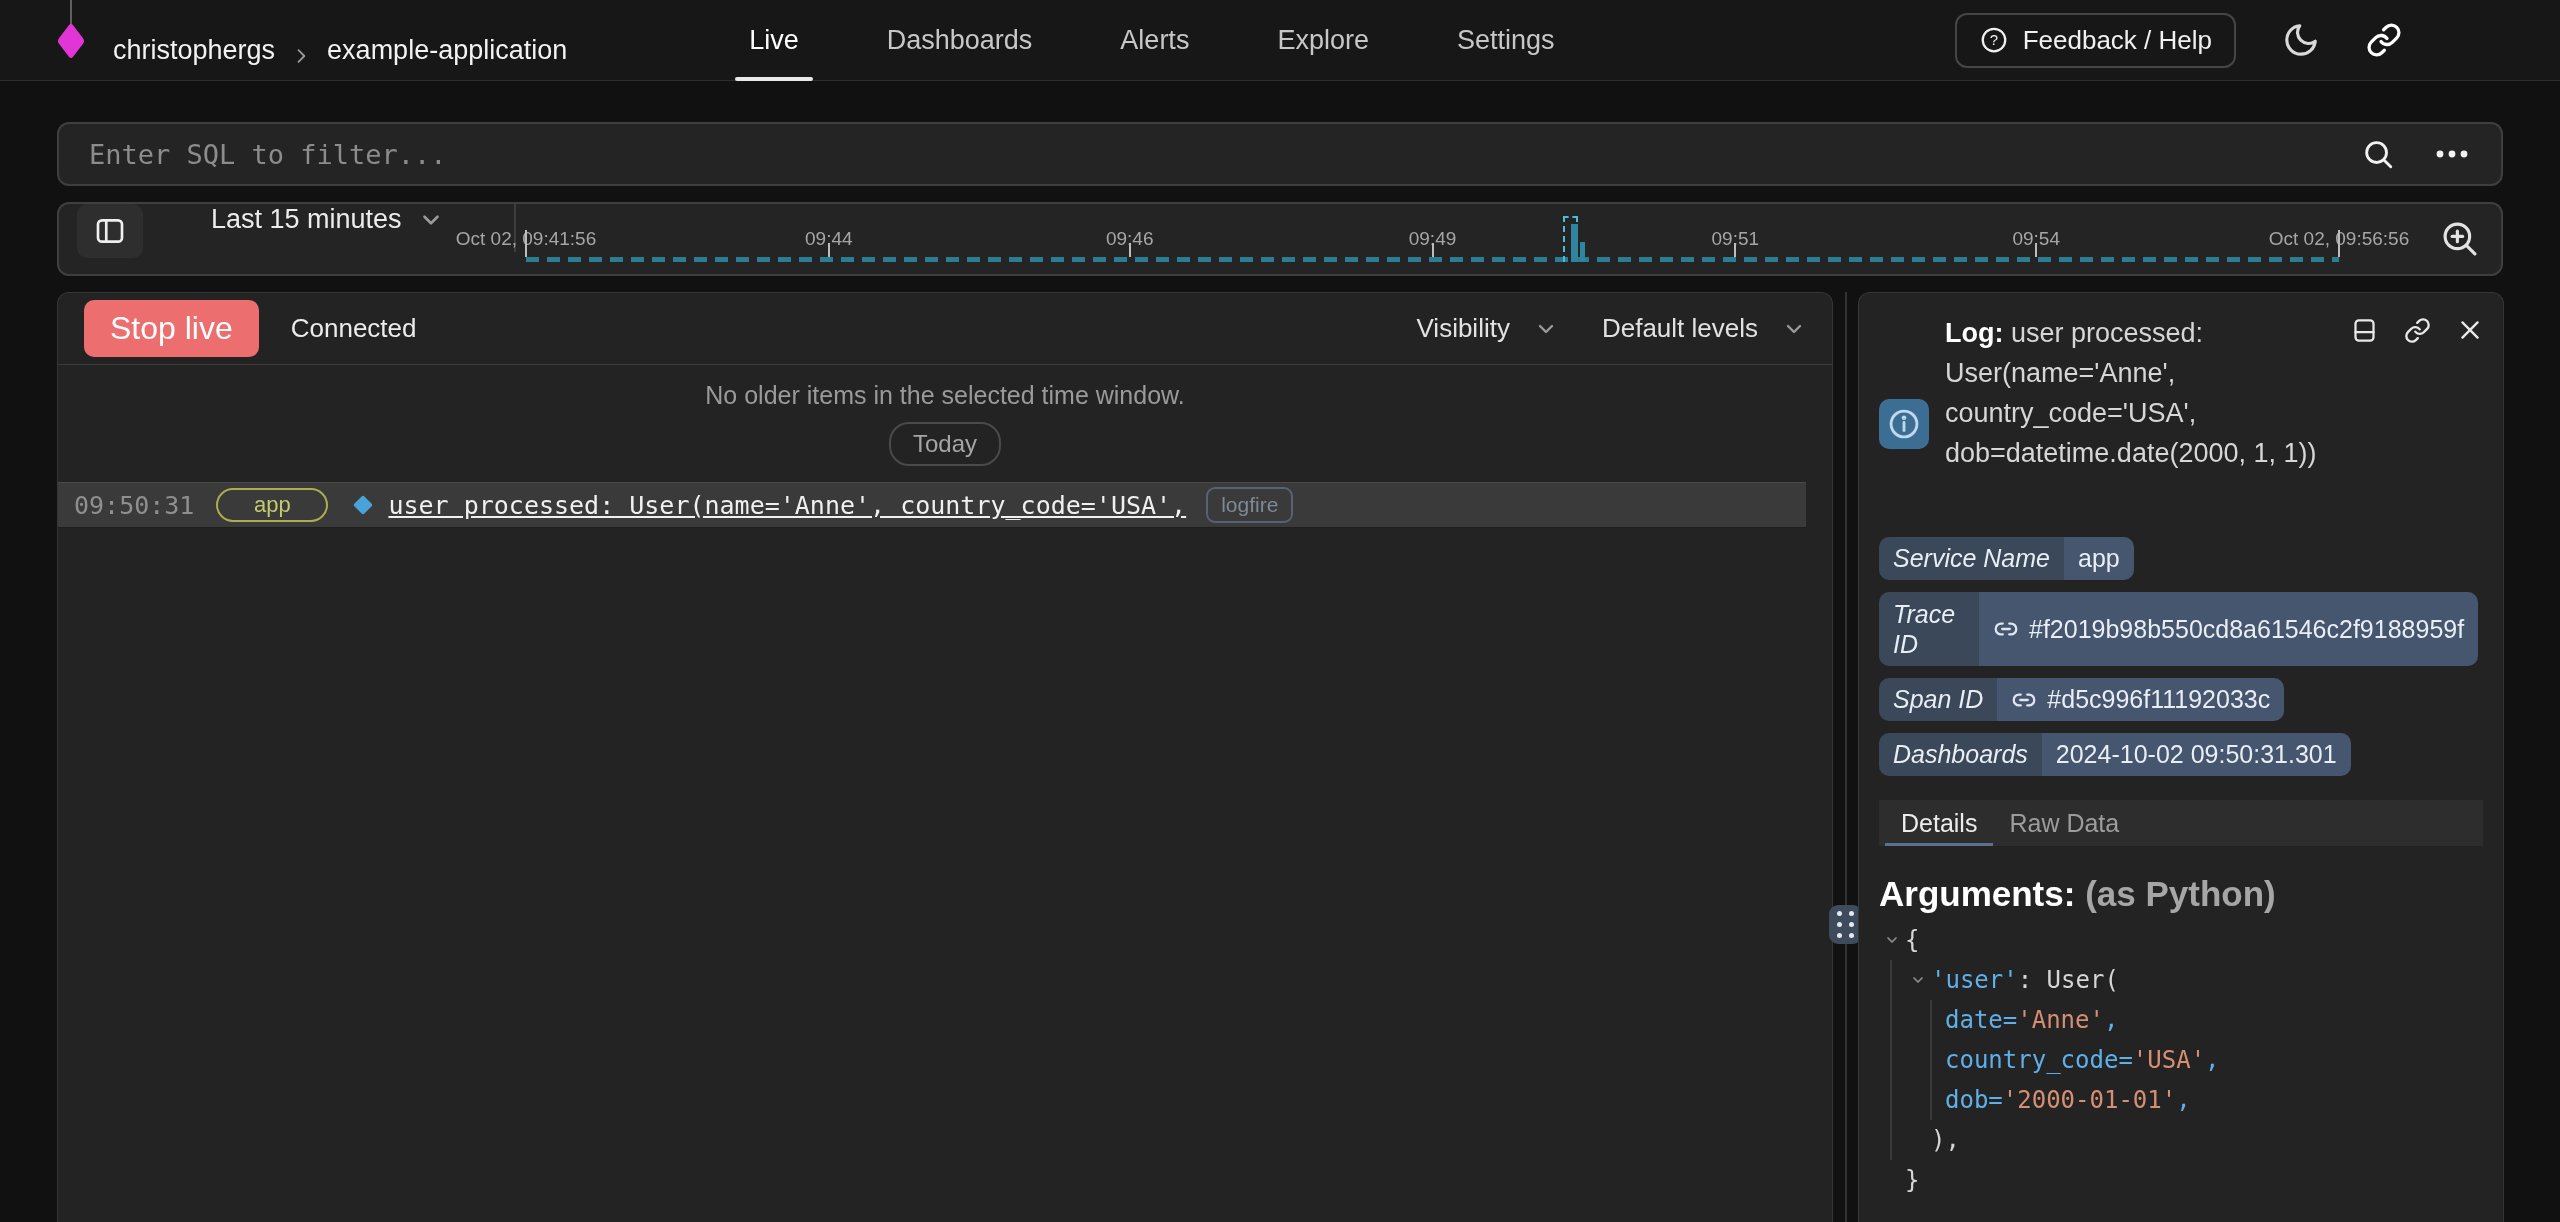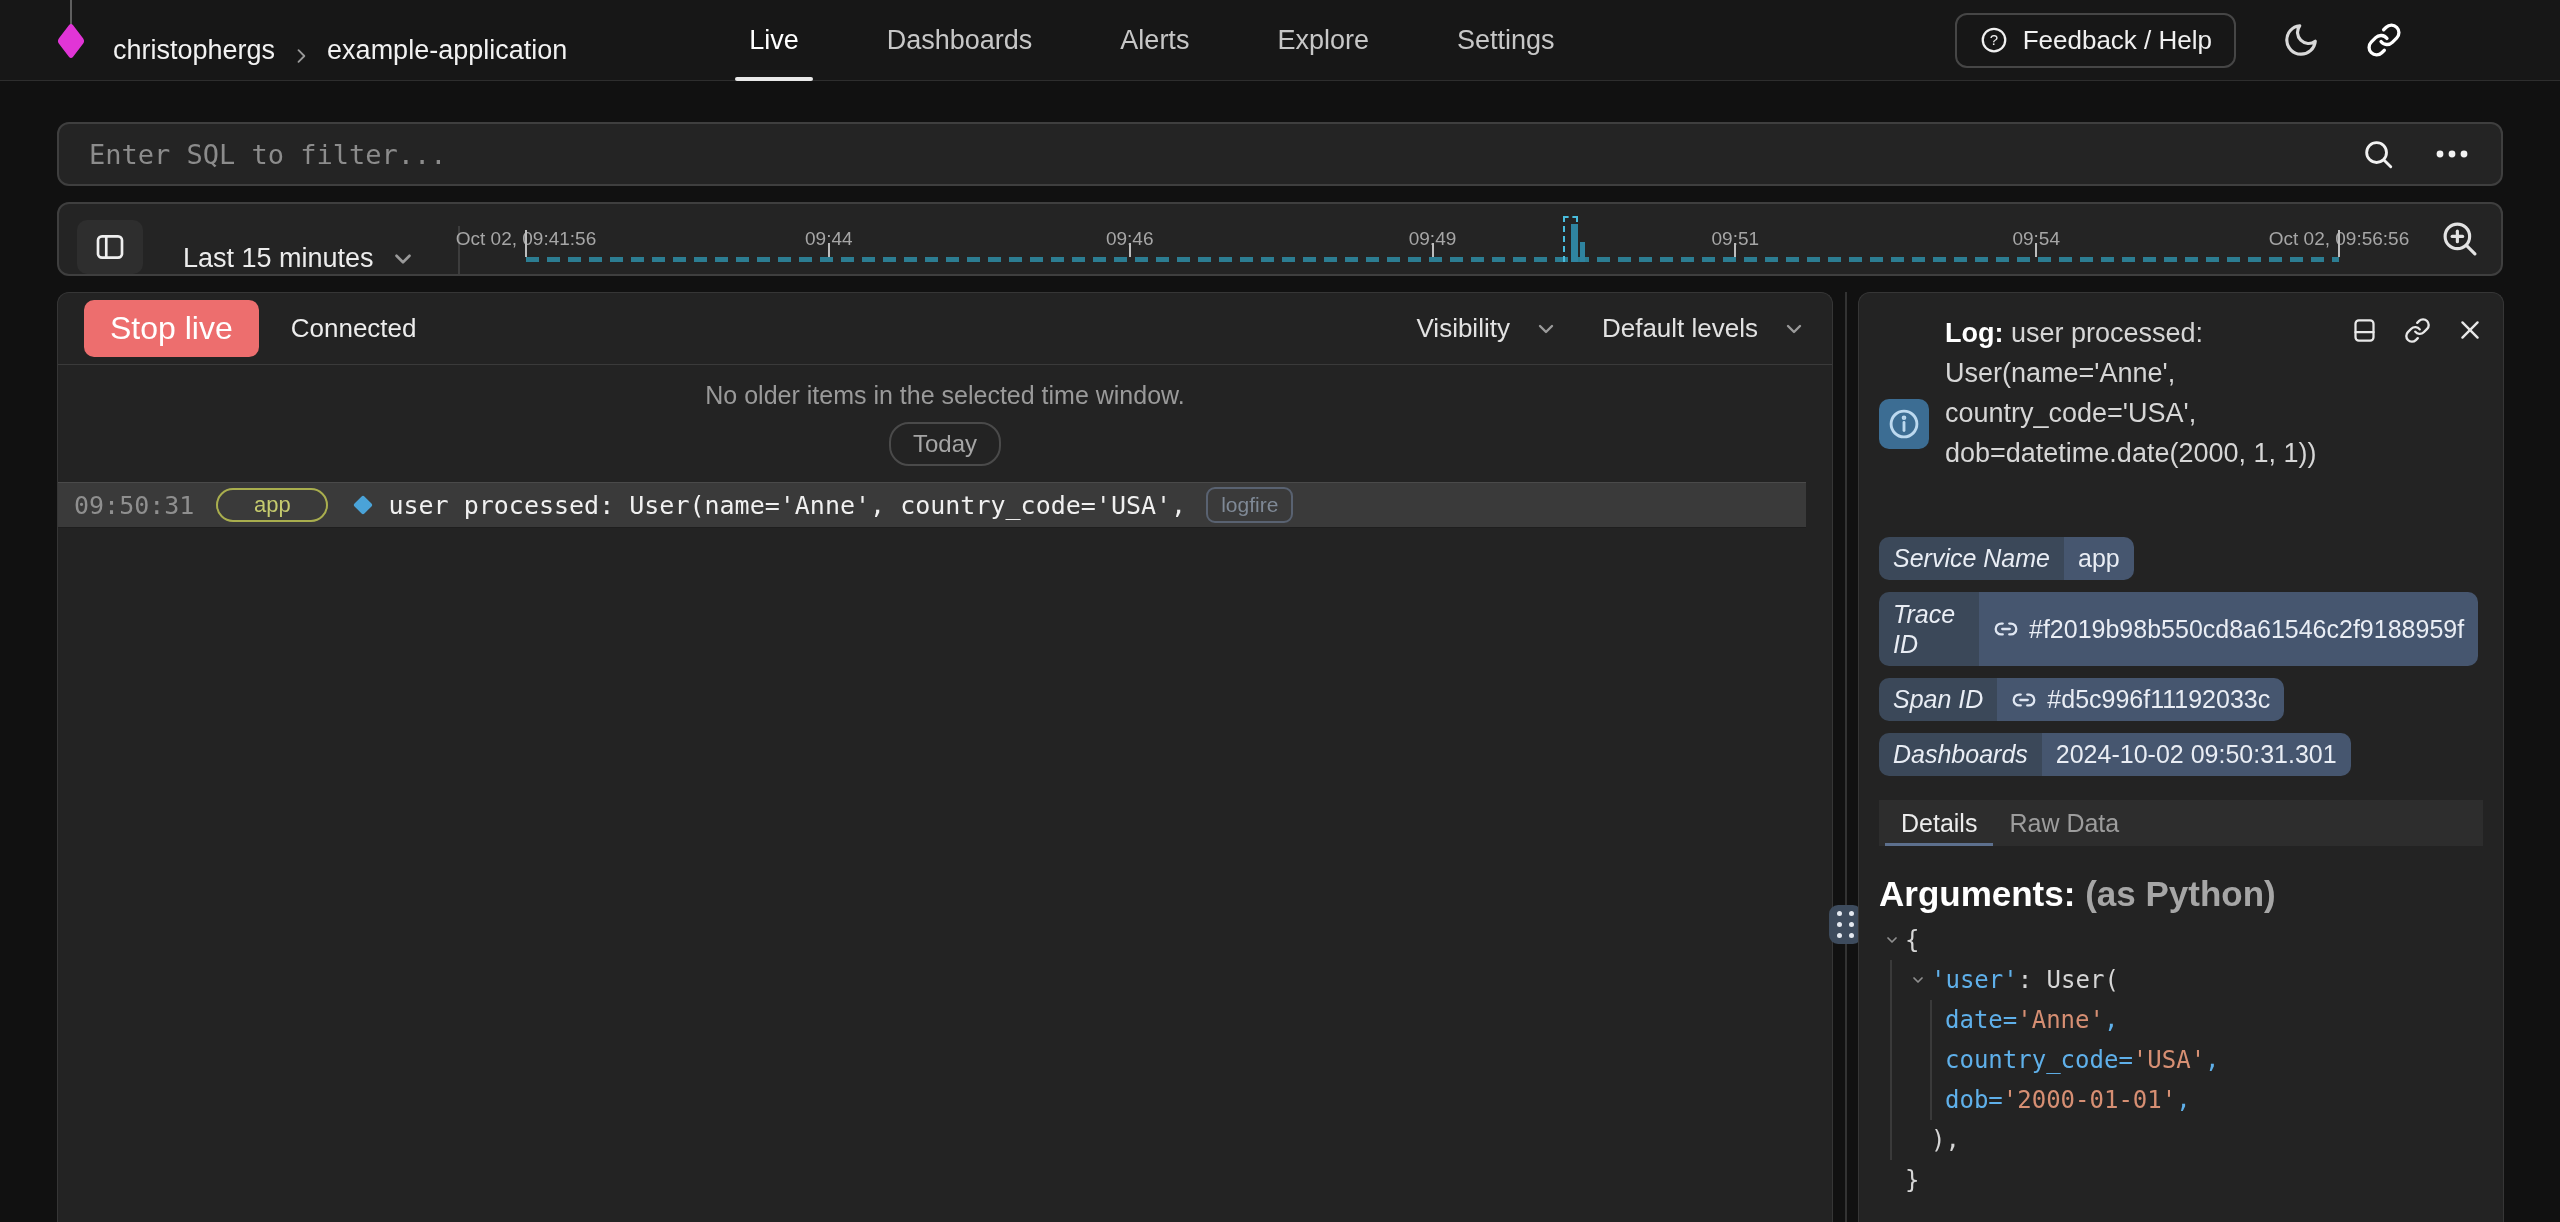--- a/index.html
+++ b/index.html
@@ -45,21 +45,21 @@
              background:#242424; border:2px solid #3f3f3f; border-radius:12px;
              display:flex; align-items:center; padding:0 30px; }
   .sql-input { flex:1; background:transparent; border:none; outline:none;
                font-family:"DejaVu Sans Mono", monospace; font-size:27px; color:#e6e6e6; }
   .sql-input::placeholder { color:#8c8c8c; }
   .sql-icons { display:flex; align-items:center; gap:38px; margin-left:20px; }
 
   
   .time-bar { position:absolute; left:57px; right:57px; top:202px; height:74px;
               background:#242424; border:2px solid #3f3f3f; border-radius:12px;
-              display:flex; align-items:flex-end; }
+              display:flex; align-items:flex-start;gap:28px; }
   .panel-toggle { width:66px; height:54px; margin-left:18px; border-radius:10px;
                   background:#2e2e2e; display:flex; align-items:center; justify-content:center; cursor:pointer; }
   .range-picker { display:flex; align-items:center; gap:16px; margin-left:40px;
                   font-size:27px; color:#ececec; cursor:pointer; }
   .tb-divider { width:2px; height:48px; background:#3d3d3d; margin-left:42px; }
   .timeline { position:absolute; left:467px; width:1813px; top:0; bottom:0; }
   .tl-label { position:absolute; top:24px; font-size:19px; color:#a6a6a6; white-space:nowrap;
               transform:translateX(-50%); }
   .tl-tick { position:absolute; bottom:17px; width:2px; height:14px; background:#bdbdbd;
              transform:translateX(-1px); }
@@ -95,21 +95,21 @@
   .log-row { margin-top:16px; margin-right:26px; height:46px; background:#3a3a3a;
              border-top:1px solid #4a4a4a; border-bottom:1px solid #1e1e1e;
              display:flex; align-items:center; padding-left:16px; cursor:pointer; }
   .lr-time { font-family:"DejaVu Sans Mono", monospace; font-size:25px; color:#8f8f8f; }
   .lr-service { margin-left:22px; width:112px; height:34px; border:2px solid #a9ae4e;
                 border-radius:17px; color:#c5ca6e; font-size:22px;
                 display:flex; align-items:center; justify-content:center; }
   .lr-diamond { margin-left:28px; width:14px; height:14px; background:#4aa3d8;
                 border-radius:2px; transform:rotate(45deg); flex:none; }
   .lr-msg { margin-left:18px; font-family:"DejaVu Sans Mono", monospace;
-            font-size:25px; color:#f0f0f0; white-space:pre; }
+            font-size:25px; color:#f0f0f0; white-space:pre;text-decoration:underline; }
   .lr-tag { margin-left:20px; border:2px solid #596271; border-radius:9px;
             color:#7f8996; font-size:21px; padding:4px 13px; }
 
   
   .panel-divider { position:absolute; left:1845px; top:292px; bottom:0; width:2px; background:#333333; }
   .drag-handle { position:absolute; left:1829px; top:905px; width:33px; height:39px;
                  border-radius:9px; background:#3d4b5d; display:grid;
                  grid-template-columns:repeat(2,5px); gap:6px 7px; place-content:center; cursor:col-resize; }
   .drag-handle i { width:5px; height:5px; border-radius:50%; background:#e4e9f1; }
 

